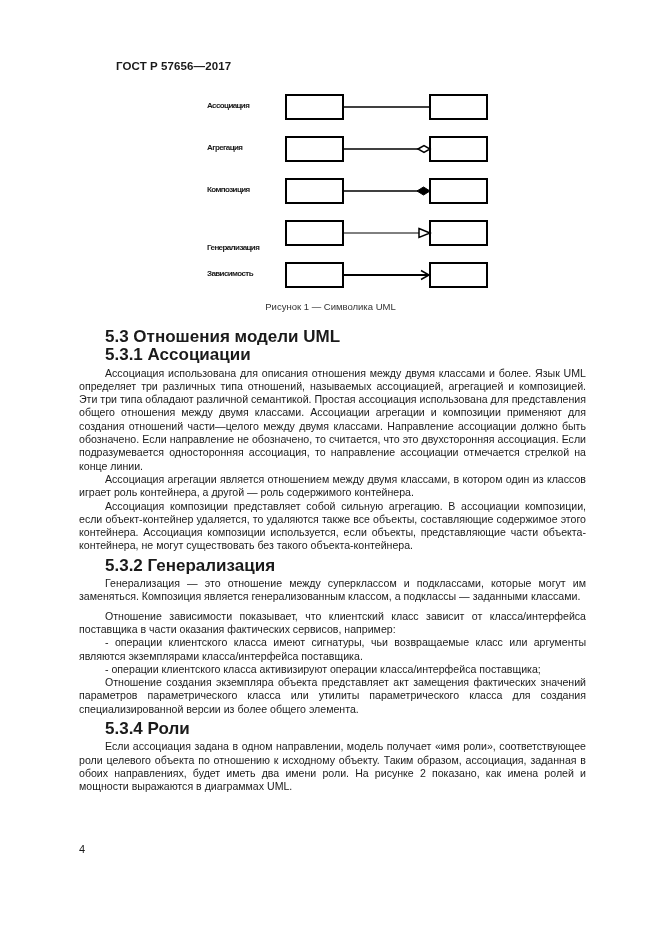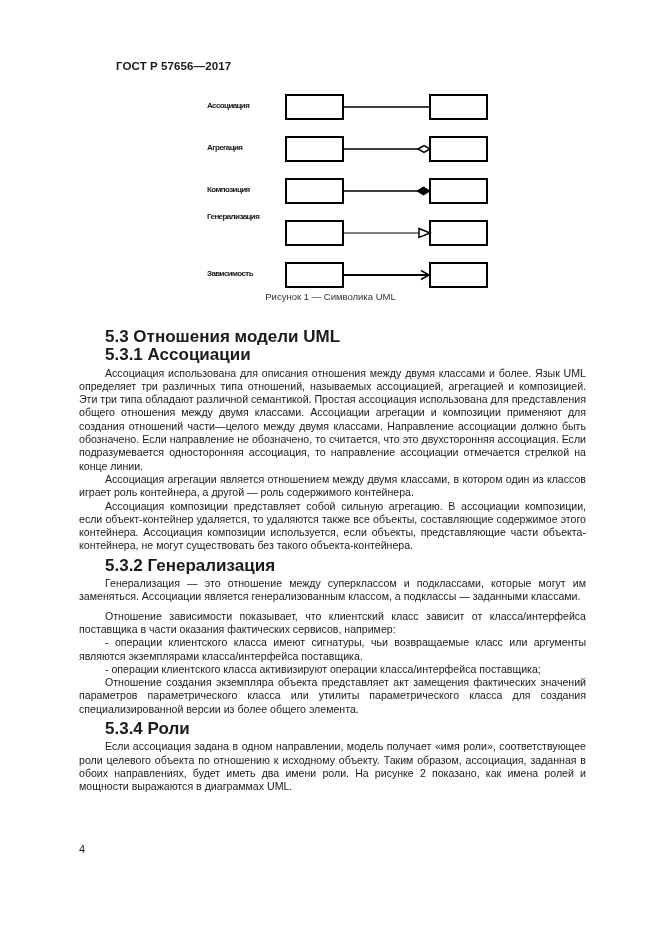--- a/index.html
+++ b/index.html
@@ -2,37 +2,37 @@
 <html><head>
   <meta charset="utf-8">
   <style>
     html, body { margin: 0; padding: 0; background: #ffffff; }
     body { width: 661px; height: 935px; position: relative; overflow: hidden;
            font-family: "Liberation Sans", sans-serif; color: #1a1a1a; }
     .header { position: absolute; left: 79px; top: 60px; font-size: 11.5px; font-weight: bold; letter-spacing: 0.1px; padding-left: 37px; }
     .figure { position: absolute; left: 0; top: 0; width: 587px; height: 320px; }
     .fig-label { position: absolute; font-size: 8px; font-weight: bold; letter-spacing: -0.6px; white-space: nowrap; }
     .fig-svg { position: absolute; left: 0; top: 0; }
-    .caption { position: absolute; left: 0; width: 661px; top: 291px; text-align: center; font-size: 9.5px; color: #333; }
+    .caption { position: absolute; left: 0; width: 661px; top: 301px; text-align: center; font-size: 9.5px; color: #333; }
     .content { position: absolute; left: 79px; top: 330px; width: 507px; font-size: 10.6px; line-height: 13.3px; }
     .h { font-weight: bold; margin: 0 0 5px 26px; font-size: 17px; }
     .p { margin: 0 0 0 0; text-indent: 26px; text-align: justify; }
     .gap { height: 6px; }
     .pagenum { position: absolute; left: 79px; top: 843px; font-size: 11px; }
   </style>
 </head>
 <body>
 
 <div class="header">ГОСТ Р 57656—2017</div>
 
 <div class="figure">
   <span class="fig-label" style="left:207px; top:101px;">Ассоциация</span>
   <span class="fig-label" style="left:207px; top:143px;text-align:right;">Агрегация</span>
   <span class="fig-label" style="left:207px; top:185px;">Композиция</span>
-  <span class="fig-label" style="left:207px; top:212px;">Генерализация</span>
+  <span class="fig-label" style="left:207px; top:243px;">Генерализация</span>
   <span class="fig-label" style="left:207px; top:269px;">Зависимость</span>
 
   <svg class="fig-svg" width="661" height="300">
     <g stroke="#000" fill="#fff" stroke-width="2">
 
       <g>
         <rect x="286" y="95" width="57" height="24"></rect>
         <rect x="430" y="95" width="57" height="24"></rect>
         <line x1="343" y1="107" x2="430" y2="107" stroke-width="1.5"></line>
       </g>
@@ -73,21 +73,21 @@
 <div class="content">
   <div class="h">5.3 Отношения модели UML</div>
 
   <div class="h">5.3.1 Ассоциации</div>
   <p class="p">Ассоциация использована для описания отношения между двумя классами и более. Язык UML определяет три различных типа отношений, называемых ассоциацией, агрегацией и композицией. Эти три типа обладают различной семантикой. Простая ассоциация использована для представления общего отношения между двумя классами. Ассоциации агрегации и композиции применяют для создания отношений части—целого между двумя классами. Направление ассоциации должно быть обозначено. Если направление не обозначено, то считается, что это двухсторонняя ассоциация. Если подразумевается односторонняя ассоциация, то направление ассоциации отмечается стрелкой на конце линии.</p>
   <p class="p">Ассоциация агрегации является отношением между двумя классами, в котором один из классов играет роль контейнера, а другой — роль содержимого контейнера.</p>
   <p class="p">Ассоциация композиции представляет собой сильную агрегацию. В ассоциации композиции, если объект-контейнер удаляется, то удаляются также все объекты, составляющие содержимое этого контейнера. Ассоциация композиции используется, если объекты, представляющие части объекта-контейнера, не могут существовать без такого объекта-контейнера.</p>
 
   <div class="gap"></div>
   <div class="h">5.3.2 Генерализация</div>
-  <p class="p">Генерализация — это отношение между суперклассом и подклассами, которые могут им заменяться. Ассоциации является генерализованным классом, а подклассы — заданными классами.</p>
+  <p class="p">Генерализация — это отношение между суперклассом и подклассами, которые могут им заменяться. Композиция является генерализованным классом, а подклассы — заданными классами.</p>
 
   <div class="gap"></div>
   <p class="p">Отношение зависимости показывает, что клиентский класс зависит от класса/интерфейса поставщика в части оказания фактических сервисов, например:</p>
   <p class="p">- операции клиентского класса имеют сигнатуры, чьи возвращаемые класс или аргументы являются экземплярами класса/интерфейса поставщика.</p>
   <p class="p">- операции клиентского класса активизируют операции класса/интерфейса поставщика;</p>
   <p class="p">Отношение создания экземпляра объекта представляет акт замещения фактических значений параметров параметрического класса или утилиты параметрического класса для создания специализированной версии из более общего элемента.</p>
 
   <div class="gap"></div>
   <div class="h">5.3.4 Роли</div>
   <p class="p">Если ассоциация задана в одном направлении, модель получает «имя роли», соответствующее роли целевого объекта по отношению к исходному объекту. Таким образом, ассоциация, заданная в обоих направлениях, будет иметь два имени роли. На рисунке 2 показано, как имена ролей и мощности выражаются в диаграммах UML.</p>

